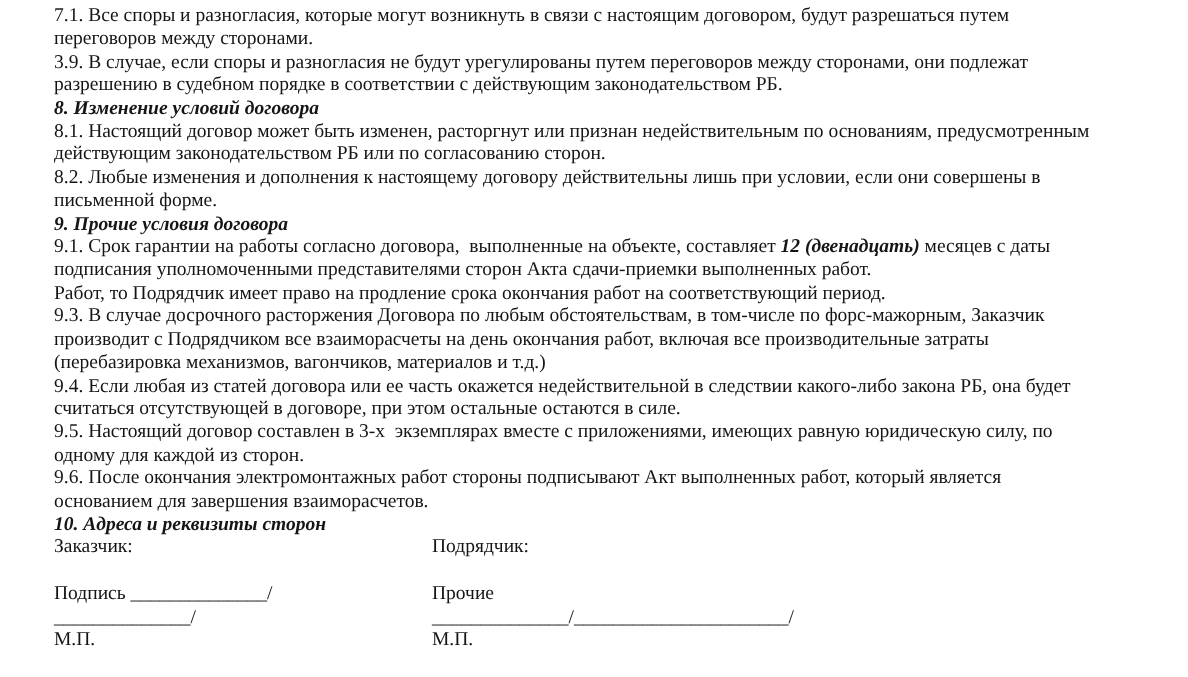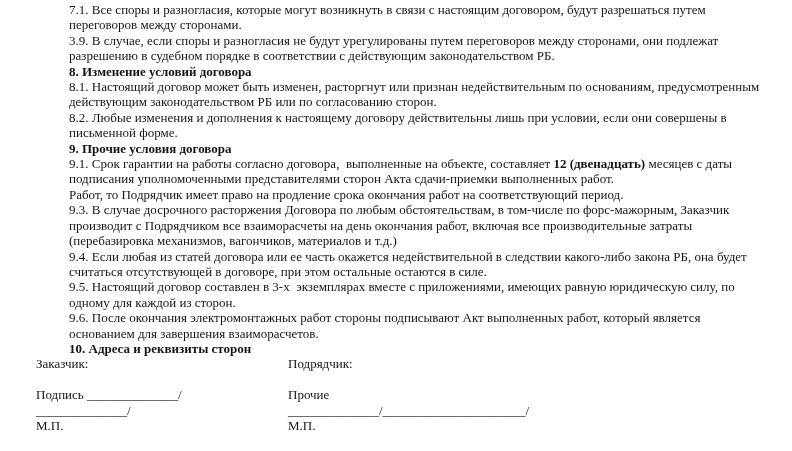--- a/index.html
+++ b/index.html
@@ -14,24 +14,24 @@
     font-family: "Liberation Serif", "DejaVu Serif", serif;
     font-size: 13px;
     color: #151515;
   }
   .doc {
     padding: 2px 4px 0 36px;
   }
   .doc-line {
     line-height: 15.4px;
     white-space: pre;
-    margin-left: 33px;
   }
   .bold {
     font-weight: 700;
+    font-style: italic;
   }
   .sig-row {
     display: flex;
     line-height: 15.4px;
     white-space: pre;
     font-weight: 400;
   }
   .sig-cell-left {
     flex: 0 0 252px;
   }

